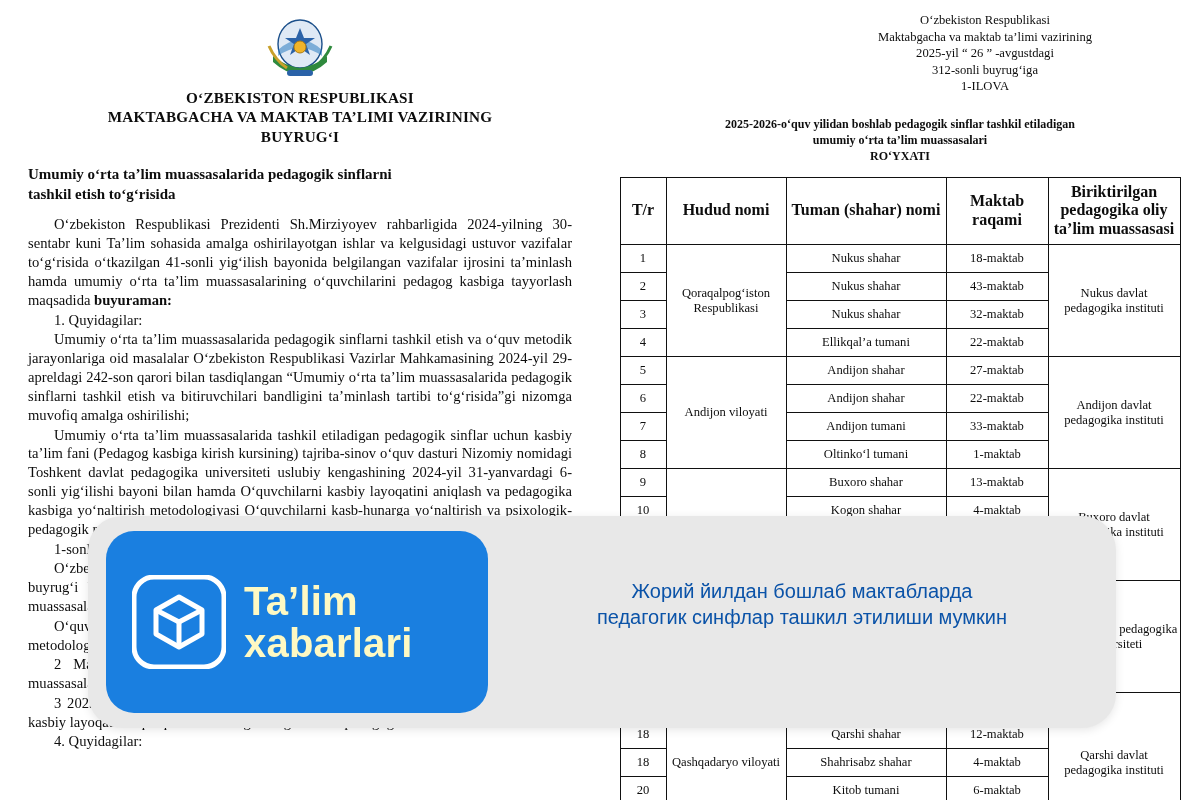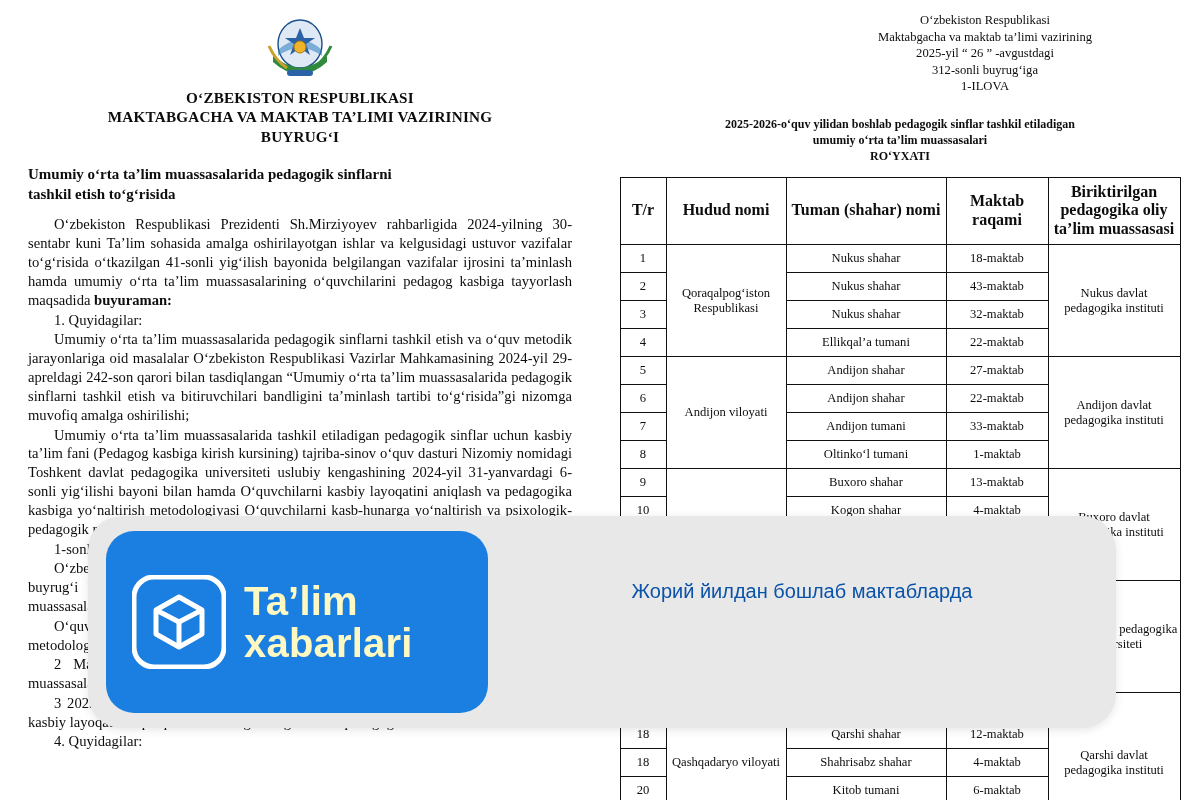--- a/index.html
+++ b/index.html
@@ -287,16 +287,17 @@
           <path d="M47 47 L47 72" fill="none" stroke="#ffffff" stroke-width="5"></path>
         </svg>
       </div>
       <div class="logo-text">
         <div>Ta’lim</div>
         <div>xabarlari</div>
       </div>
     </div>
     <div class="headline">
       <div>Жорий йилдан бошлаб мактабларда</div>
+      <div>педагогик синфлар ташкил этилиши мумкин</div>
     </div>
   </div>
 
 </div>
 
 </body></html>

